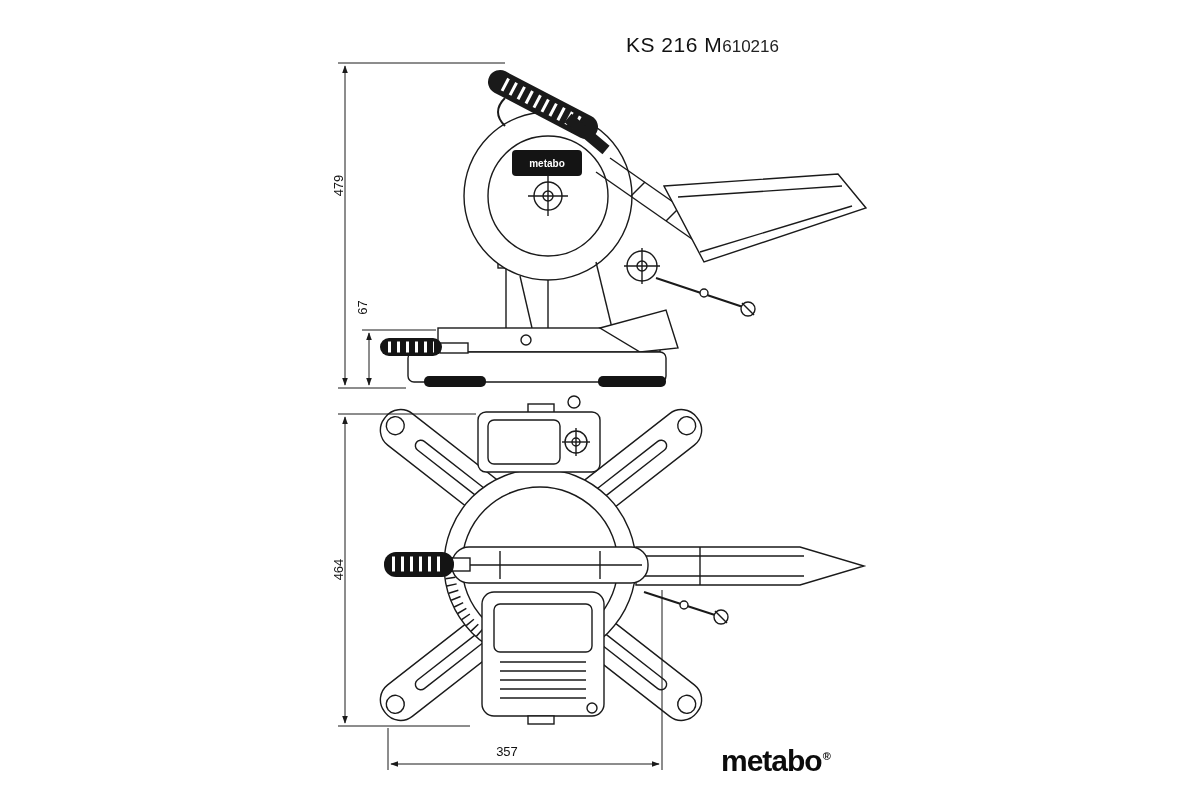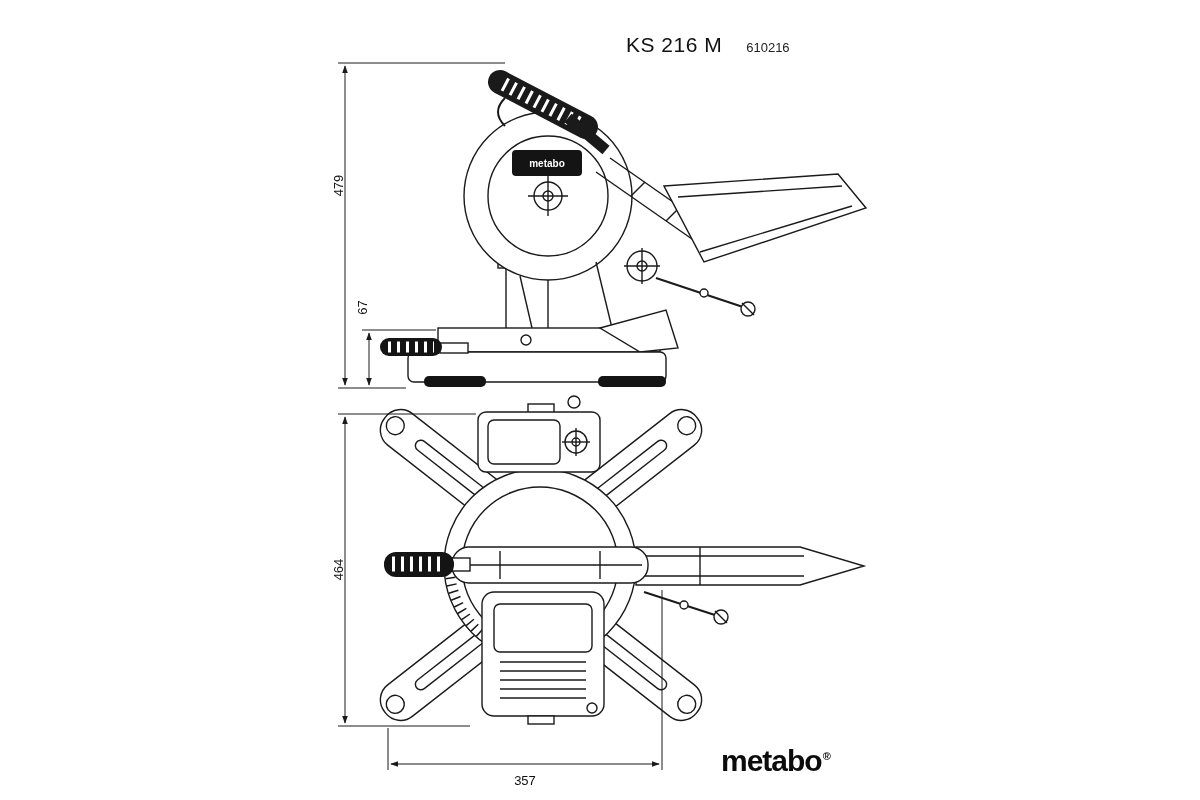--- a/index.html
+++ b/index.html
@@ -1,21 +1,21 @@
 <!DOCTYPE html>
 <html><head>
 <meta charset="utf-8">
 <style>
   * { margin:0; padding:0; box-sizing:border-box; }
   html,body { width:1200px; height:800px; background:#ffffff; font-family:"Liberation Sans", sans-serif; }
   .page { position:relative; width:1200px; height:800px; background:#ffffff; overflow:hidden; }
 
-  .title-block { position:absolute; top:33px; left:626px; display:flex; align-items:baseline; gap:24px; }
+  .title-block { position:absolute; top:33px; left:626px; display:flex; align-items:baseline; }
   .model-name { font-size:21px; color:#111; letter-spacing:0.5px; }
-  .article-number { font-size:13px; color:#222; }
+  .article-number { font-size:17px; color:#222; }
 
   .drawing-svg { position:absolute; left:0; top:0; }
 
   .dim-label { position:absolute; width:44px; text-align:center; font-size:13px; color:#111; }
   .dim-label.vertical { transform: rotate(-90deg); }
 
   .brand-logo { position:absolute; left:721px; top:744px; font-weight:700; font-size:30px;
                 letter-spacing:-1px; color:#0c0c0c; }
   .brand-logo .reg { font-size:11px; vertical-align:super; letter-spacing:0; margin-left:1px; }
 </style>
@@ -196,19 +196,19 @@
 
       <line x1="388" y1="728" x2="388" y2="770"></line>
       <line x1="662" y1="590" x2="662" y2="770"></line>
       <line x1="391" y1="764" x2="659" y2="764" marker-start="url(#arr)" marker-end="url(#arr)"></line>
     </g>
   </svg>
 
   <div class="dim-label vertical" style="left:316px; top:178px;">479</div>
   <div class="dim-label vertical" style="left:340px; top:300px;">67</div>
   <div class="dim-label vertical" style="left:316px; top:562px;">464</div>
-  <div class="dim-label" style="left:503px; top:744px;margin-top:29px;">357</div>
+  <div class="dim-label" style="left:485px; top:744px;">357</div>
 
   <div class="brand-logo">
     <span>metabo</span><span class="reg">®</span>
   </div>
 
 </div>
 
 </body></html>

